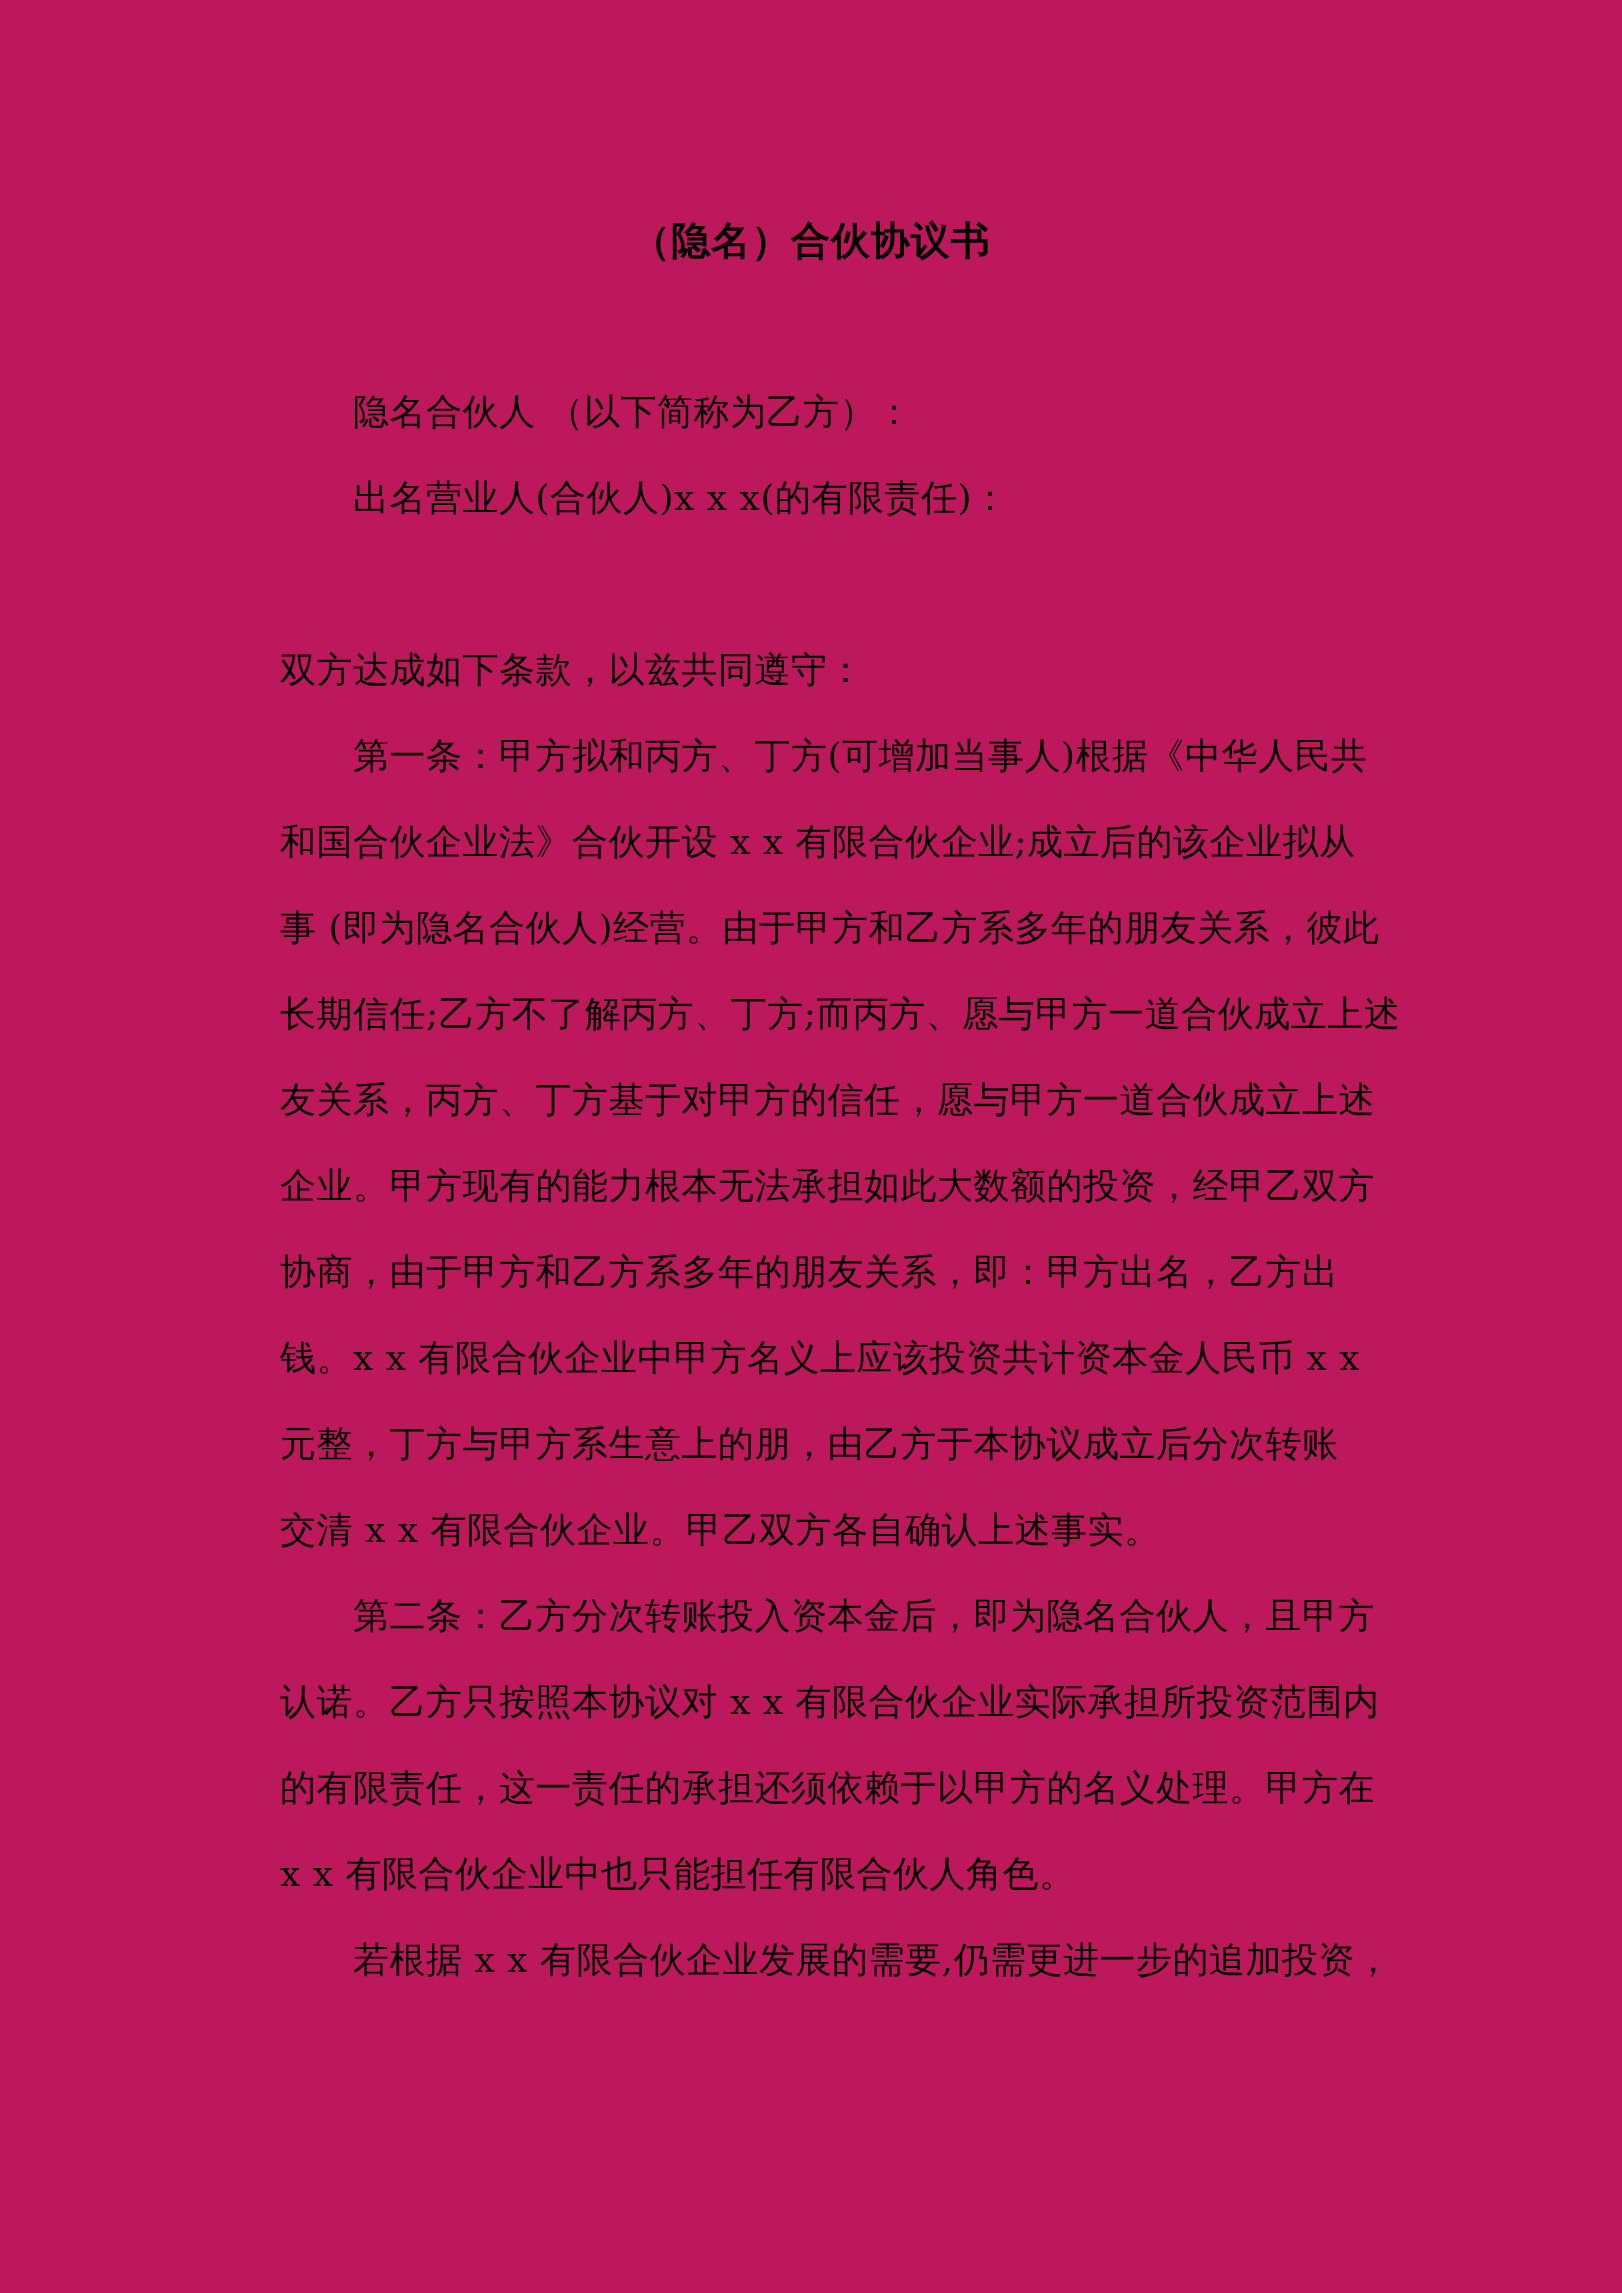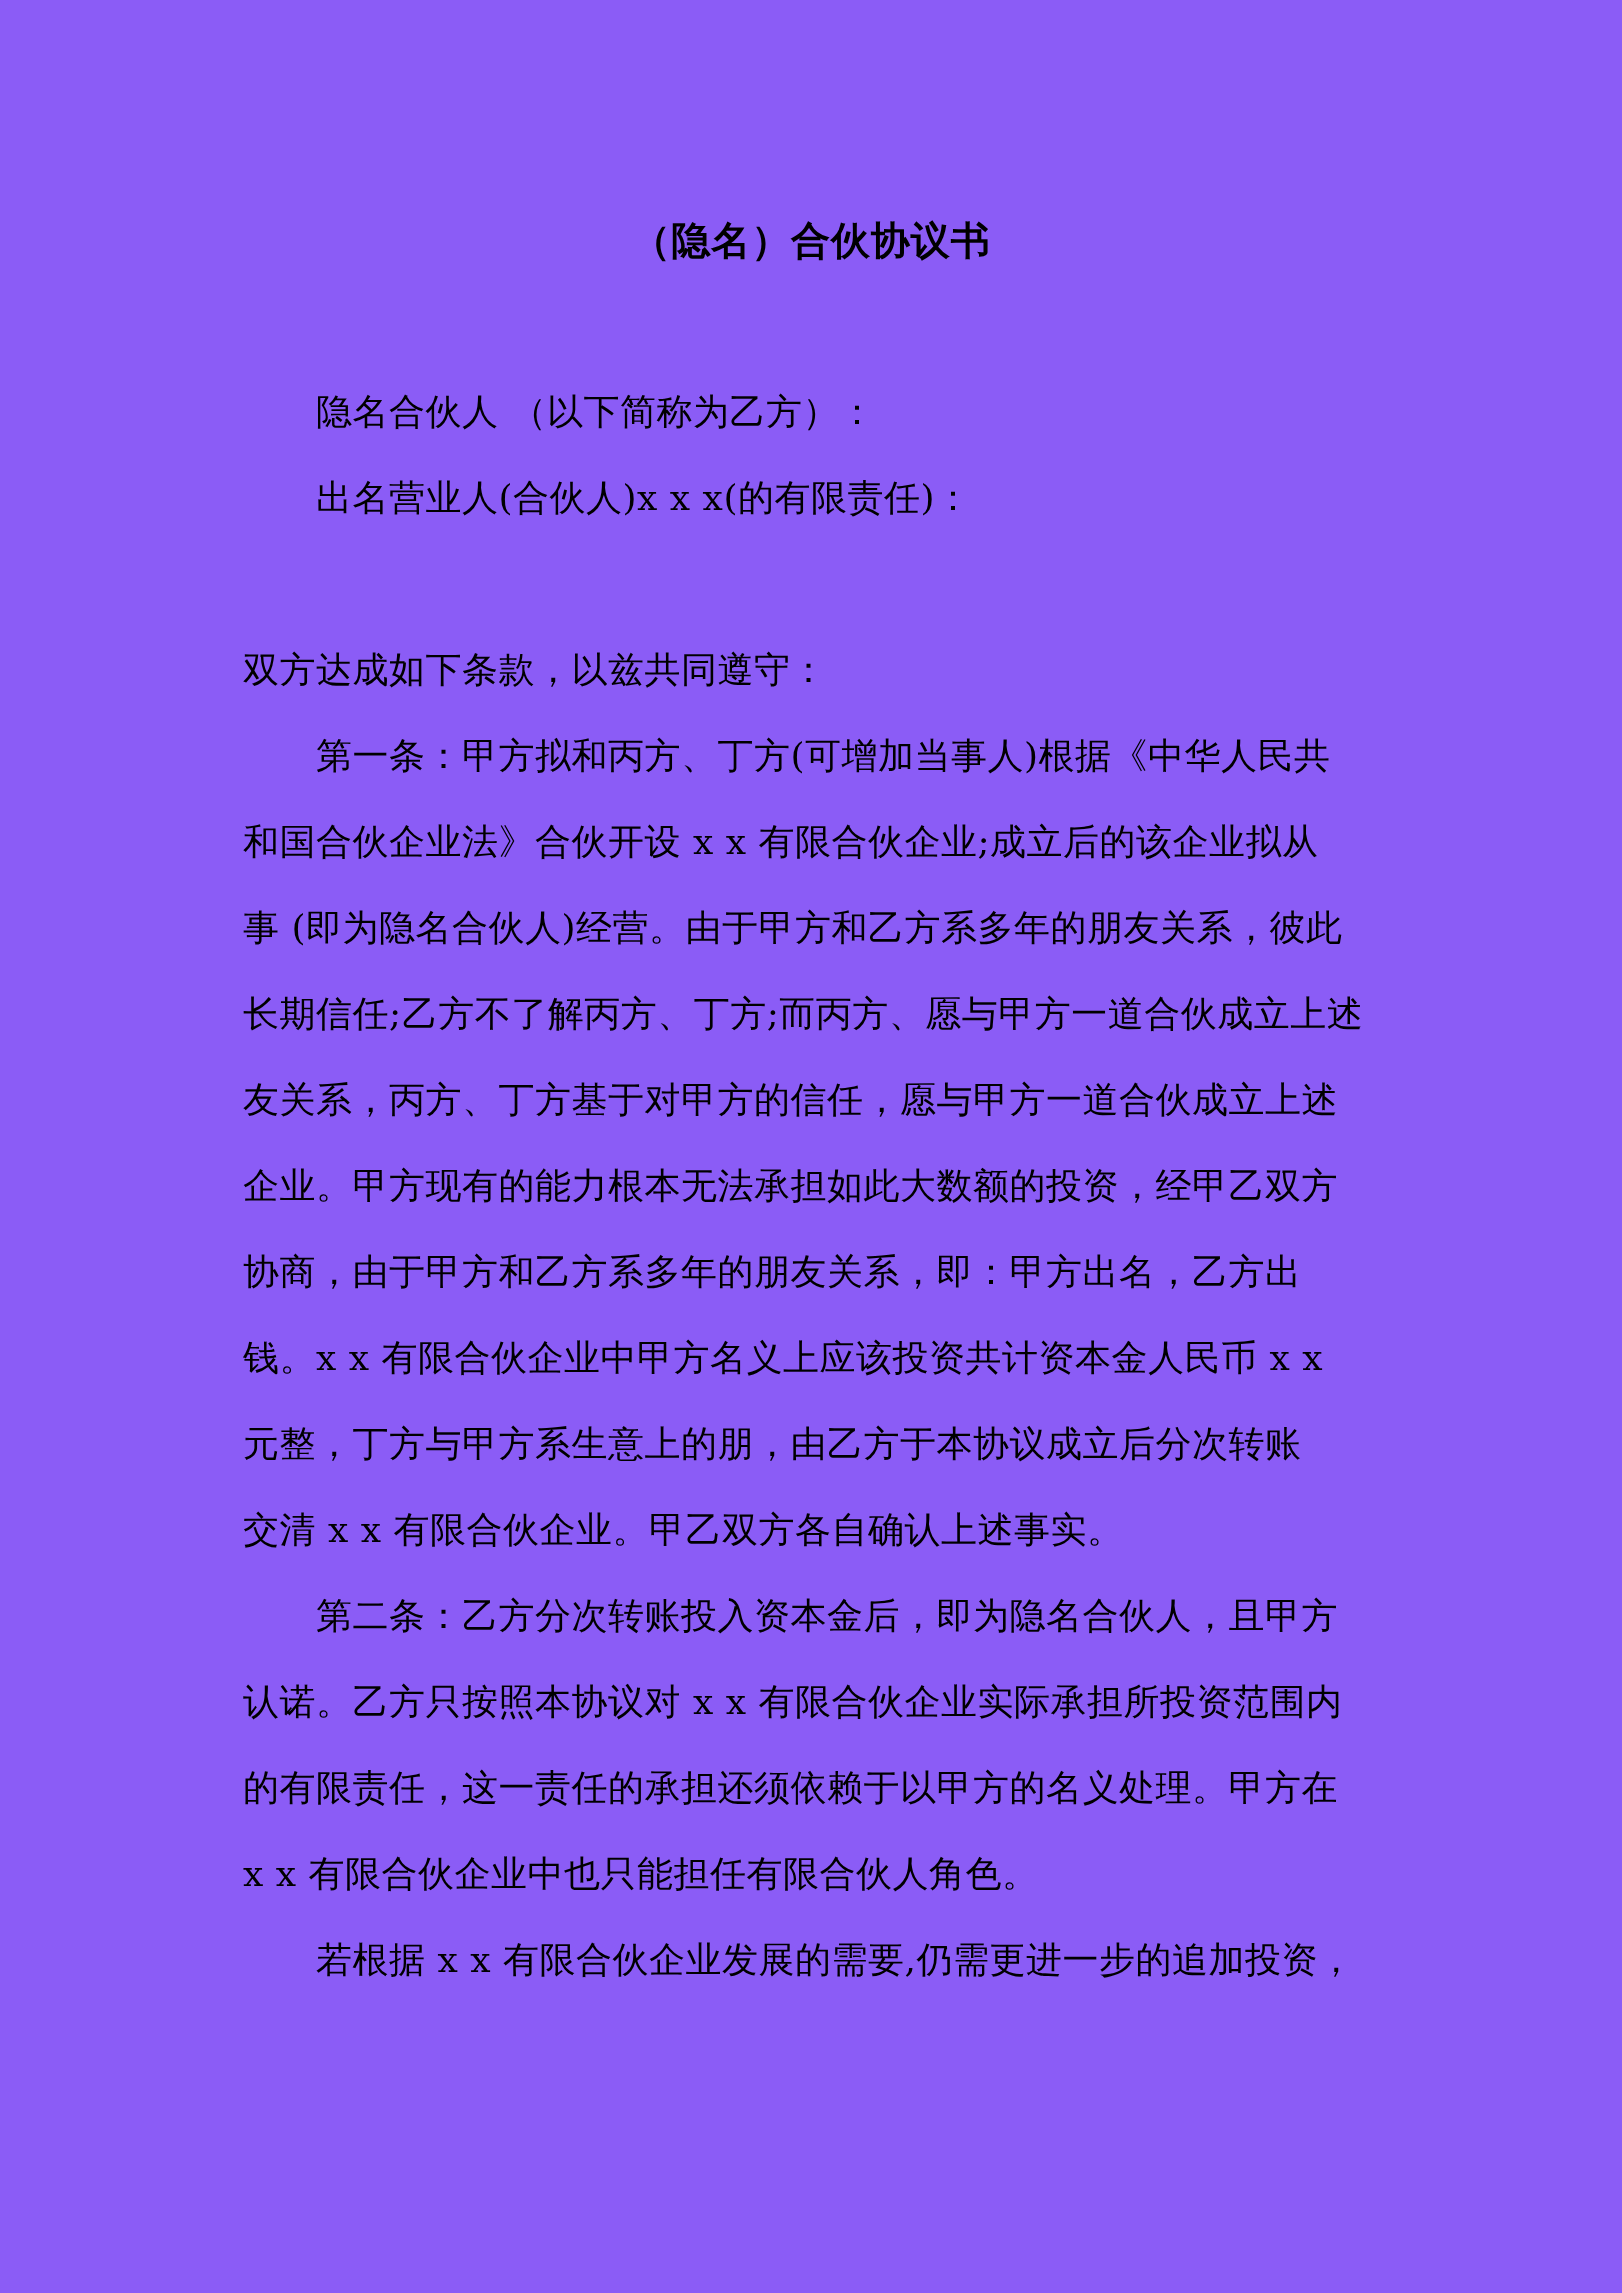--- a/index.html
+++ b/index.html
@@ -4,21 +4,21 @@
 <style>
   html, body {
     margin: 0;
     padding: 0;
     background: #ffffff;
   }
   .page {
     position: relative;
     width: 1623px;
     height: 2294px;
-    background: #8b5cf6;
+    background: #be185d;
     color: #000000;
     font-family: "DejaVu Serif", "Liberation Serif", serif;
     overflow: hidden;
   }
   .content {
     position: absolute;
     left: 243px;
     top: 197px;
     width: 1136px;
     font-size: 36px;
@@ -31,20 +31,21 @@
     text-align: center;
     font-size: 39px;
     font-weight: bold;
     letter-spacing: 0.9px;
   }
   .line {
     height: 86px;
     line-height: 86px;
     white-space: nowrap;
     letter-spacing: 0.5px;
+    margin-left: 37px;
   }
   .line.indent {
     text-indent: 73px;
   }
 </style>
 </head>
 <body>
 
 <div class="page">
   <div class="content">

